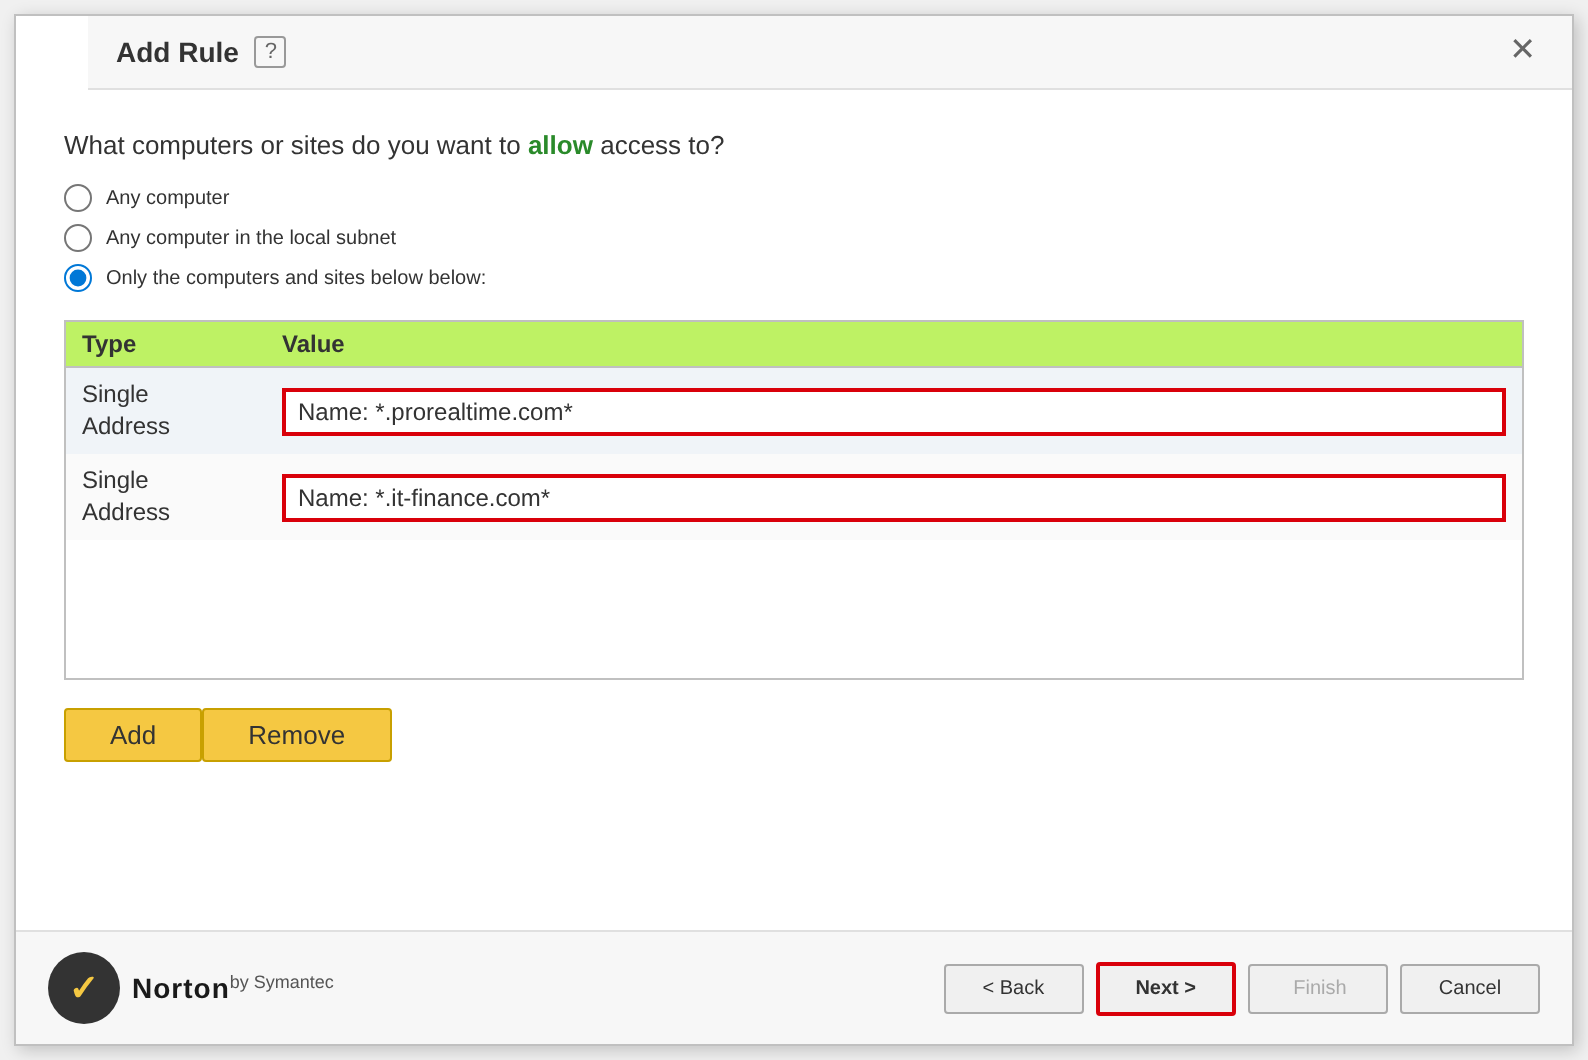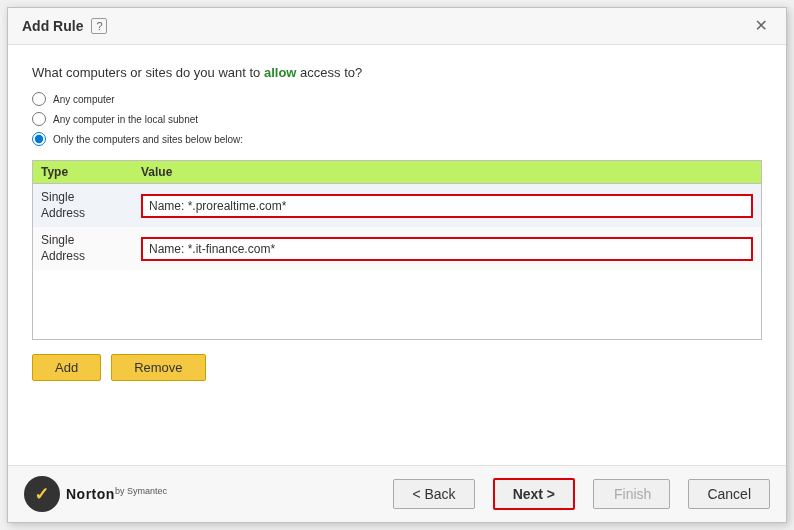--- a/index.html
+++ b/index.html
@@ -23,20 +23,21 @@
       flex-direction: column;
       position: relative;
     }
     .title-bar {
       display: flex;
       align-items: center;
       justify-content: space-between;
       padding: 8px 14px 8px 14px;
       border-bottom: 1px solid #e0e0e0;
       background: #f7f7f7;
+      margin-left: 36px;
     }
     .title-bar-left {
       display: flex;
       align-items: center;
       gap: 8px;
     }
     .title-text {
       font-size: 14px;
       font-weight: 600;
       color: #333;
@@ -133,21 +134,20 @@
     .row-value {
       border: 2px solid #d9000a;
       padding: 3px 6px;
       font-size: 12px;
       color: #333;
       background: #fff;
       display: inline-block;
     }
     .btn-row {
       display: flex;
-      gap: 10px;
       margin-bottom: 8px;
     }
     .btn-yellow {
       background: #f5c842;
       border: 1px solid #c8a000;
       padding: 5px 22px;
       font-size: 13px;
       color: #333;
       cursor: pointer;
       border-radius: 2px;
@@ -193,26 +193,25 @@
     }
     .nav-buttons {
       display: flex;
       gap: 6px;
       align-items: center;
     }
     .btn-nav {
       background: #f0f0f0;
       border: 1px solid #aaa;
       padding: 6px 18px;
-      font-size: 14px;
+      font-size: 10px;
       color: #333;
       cursor: pointer;
       border-radius: 2px;
       min-width: 70px;
-      margin-left: 12px;
     }
     .btn-nav:disabled { color: #aaa; cursor: default; padding-left: 20px; }
     .btn-next {
       border: 2px solid #d9000a;
       background: #f0f0f0;
       font-weight: 600;
     }
   </style>
 </head>
 <body>

